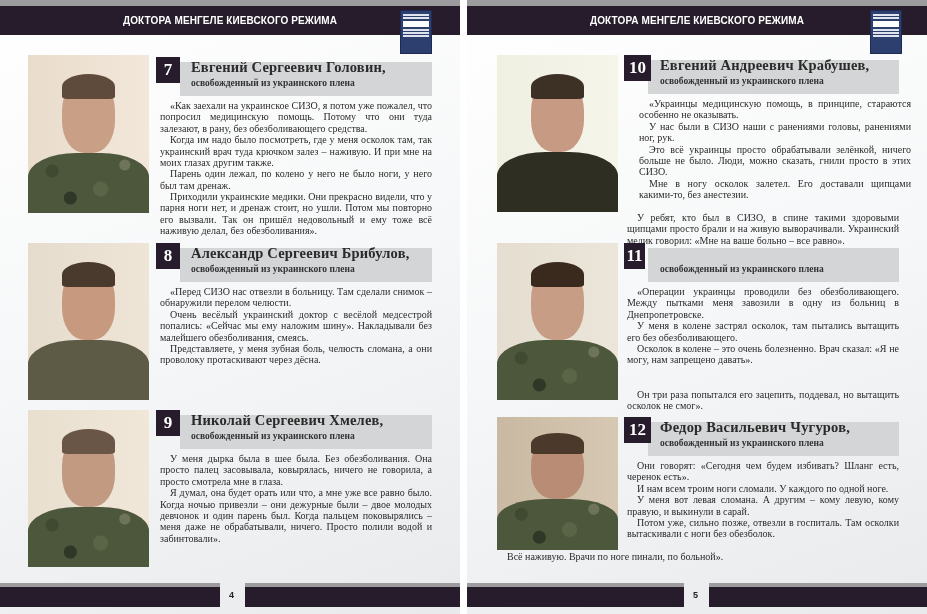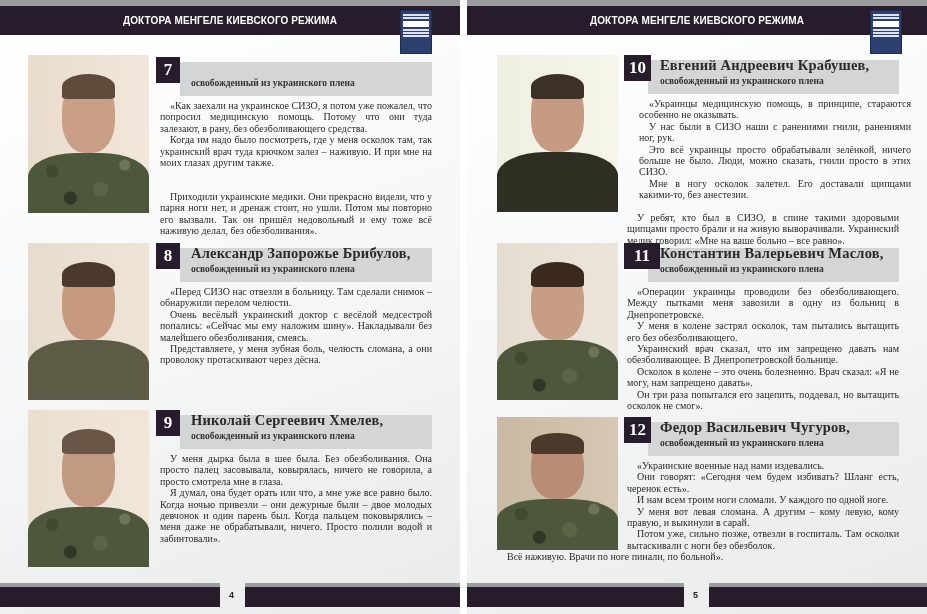--- a/index.html
+++ b/index.html
@@ -81,38 +81,40 @@
     </div>
 
   <div class="photo" style="left:28px;top:55px;height:158px;">
     <div class="bg" style="background:linear-gradient(90deg,#e9dccc,#f2e7da);"></div>
     <div class="body cam"></div>
     <div class="head" style="background:#c99f86;"></div>
     <div class="hair" style="background:#5e4b3b;"></div>
   </div>
   <div class="namebar" style="left:180px;top:62px;width:252px;"></div>
   <div class="numbox" style="left:156px;top:57px;">7</div>
+  <div class="name" style="left:191px;top:59px;">Евгений Сергеевич Головин,</div>
   <div class="sub" style="left:191px;top:78px;">освобожденный из украинского плена</div>
   <div class="text" style="left:160px;top:100px;width:272px;">
     <p>«Как заехали на украинское СИЗО, я потом уже пожалел, что попросил медицинскую помощь. Потому что они туда залезают, в рану, без обезболивающего средства.</p>
     <p>Когда им надо было посмотреть, где у меня осколок там, так украинский врач туда крючком залез – наживую. И при мне на моих глазах другим также.</p>
+    <p>Парень один лежал, по колено у него не было ноги, у него был там дренаж.</p>
   </div>
   <div class="text" style="left:28px;top:191px;width:404px;">
     <p style="padding-left:132px;text-indent:10px;font-family:Liberation Serif, serif;">Приходили украинские медики. Они прекрасно видели, что у парня ноги нет, и дренаж стоит, но ушли. Потом мы повторно его вызвали. Так он пришёл недовольный и ему тоже всё наживую делал, без обезболивания».</p>
   </div>
 
   <div class="photo" style="left:28px;top:243px;height:157px;">
     <div class="bg" style="background:linear-gradient(90deg,#e6dccd,#efe5d7);"></div>
     <div class="body" style="background:#5d5a45;"></div>
     <div class="head" style="background:#c79a80;"></div>
     <div class="hair" style="background:#4a3a2e;"></div>
   </div>
   <div class="namebar" style="left:180px;top:248px;width:252px;"></div>
   <div class="numbox" style="left:156px;top:243px;">8</div>
-  <div class="name" style="left:191px;top:245px;">Александр Запорожье Брибулов,</div>
+  <div class="name" style="left:191px;top:245px;">Александр Сергеевич Брибулов,</div>
   <div class="sub" style="left:191px;top:264px;">освобожденный из украинского плена</div>
   <div class="text" style="left:160px;top:286px;width:272px;">
     <p>«Перед СИЗО нас отвезли в больницу. Там сделали снимок – обнаружили перелом челюсти.</p>
     <p>Очень весёлый украинский доктор с весёлой медсестрой попались: «Сейчас мы ему наложим шину». Накладывали без малейшего обезболивания, смеясь.</p>
     <p>Представляете, у меня зубная боль, челюсть сломана, а они проволоку протаскивают через дёсна.</p>
   </div>
 
   <div class="photo" style="left:28px;top:410px;height:157px;">
     <div class="bg" style="background:linear-gradient(90deg,#e8dfcf,#f0e7d9);"></div>
     <div class="body cam"></div>
@@ -154,60 +156,57 @@
     <div class="body" style="background:#2f2e22;"></div>
     <div class="head" style="background:#c69a83;"></div>
     <div class="hair" style="background:#3d3024;"></div>
   </div>
   <div class="namebar" style="left:181px;top:60px;width:251px;"></div>
   <div class="numbox" style="left:157px;top:55px;width:27px;">10</div>
   <div class="name" style="left:193px;top:57px;">Евгений Андреевич Крабушев,</div>
   <div class="sub" style="left:193px;top:76px;">освобожденный из украинского плена</div>
   <div class="text" style="left:172px;top:98px;width:272px;">
     <p>«Украинцы медицинскую помощь, в принципе, стараются особенно не оказывать.</p>
-    <p>У нас были в СИЗО наши с ранениями гнили, ранениями ног, рук.</p>
+    <p>У нас были в СИЗО наши с ранениями головы, ранениями ног, рук.</p>
     <p>Это всё украинцы просто обрабатывали зелёнкой, ничего больше не было. Люди, можно сказать, гнили просто в этих СИЗО.</p>
     <p>Мне в ногу осколок залетел. Его доставали щипцами какими-то, без анестезии.</p>
   </div>
   <div class="text" style="left:30px;top:212px;width:402px;">
     <p style="padding-left:130px;">У ребят, кто был в СИЗО, в спине такими здоровыми щипцами просто брали и на живую выворачивали. Украинский медик говорил: «Мне на ваше больно – все равно».</p>
   </div>
 
   <div class="photo" style="left:30px;top:243px;height:157px;">
     <div class="bg" style="background:linear-gradient(90deg,#e4ddd0,#ece6da);"></div>
     <div class="body cam"></div>
     <div class="head" style="background:#c89d85;"></div>
     <div class="hair" style="background:#3a2a1e;"></div>
   </div>
   <div class="namebar" style="left:181px;top:248px;width:251px;"></div>
-  <div class="numbox" style="left:157px;top:243px;width:36px;">11</div>
-  <div class="name" style="left:193px;top:245px;">Константин Валерьевич Маслов,</div>
+  <div class="numbox" style="left:157px;top:243px;width:21px;">11</div>
   <div class="sub" style="left:193px;top:264px;">освобожденный из украинского плена</div>
   <div class="text" style="left:160px;top:286px;width:272px;">
     <p>«Операции украинцы проводили без обезболивающего. Между пытками меня завозили в одну из больниц в Днепропетровске.</p>
     <p>У меня в колене застрял осколок, там пытались вытащить его без обезболивающего.</p>
-    <p>Украинский врач сказал, что им запрещено давать нам обезболивающее. В Днепропетровской больнице.</p>
     <p>Осколок в колене – это очень болезненно. Врач сказал: «Я не могу, нам запрещено давать».</p>
   </div>
   <div class="text" style="left:30px;top:389px;width:402px;">
     <p style="padding-left:130px;">Он три раза попытался его зацепить, поддевал, но вытащить осколок не смог».</p>
   </div>
 
   <div class="photo" style="left:30px;top:417px;height:133px;">
     <div class="bg" style="background:linear-gradient(90deg,#c9b9a2,#d6c8b3);"></div>
     <div class="body cam"></div>
     <div class="head" style="background:#b98d75;"></div>
     <div class="hair" style="background:#4b3a2c;"></div>
   </div>
   <div class="namebar" style="left:181px;top:422px;width:251px;"></div>
   <div class="numbox" style="left:157px;top:417px;width:27px;">12</div>
   <div class="name" style="left:193px;top:419px;">Федор Васильевич Чугуров,</div>
   <div class="sub" style="left:193px;top:438px;">освобожденный из украинского плена</div>
   <div class="text" style="left:160px;top:460px;width:272px;">
-    <p>«Украинские военные над нами издевались.</p>
     <p>Они говорят: «Сегодня чем будем избивать? Шланг есть, черенок есть».</p>
     <p>И нам всем троим ноги сломали. У каждого по одной ноге.</p>
     <p>У меня вот левая сломана. А другим – кому левую, кому правую, и выкинули в сарай.</p>
     <p>Потом уже, сильно позже, отвезли в госпиталь. Там осколки вытаскивали с ноги без обезболок.</p>
   </div>
   <div class="text" style="left:30px;top:551px;width:402px;">
     <p>Всё наживую. Врачи по ноге пинали, по больной».</p>
   </div>
 
   <div class="footer">

